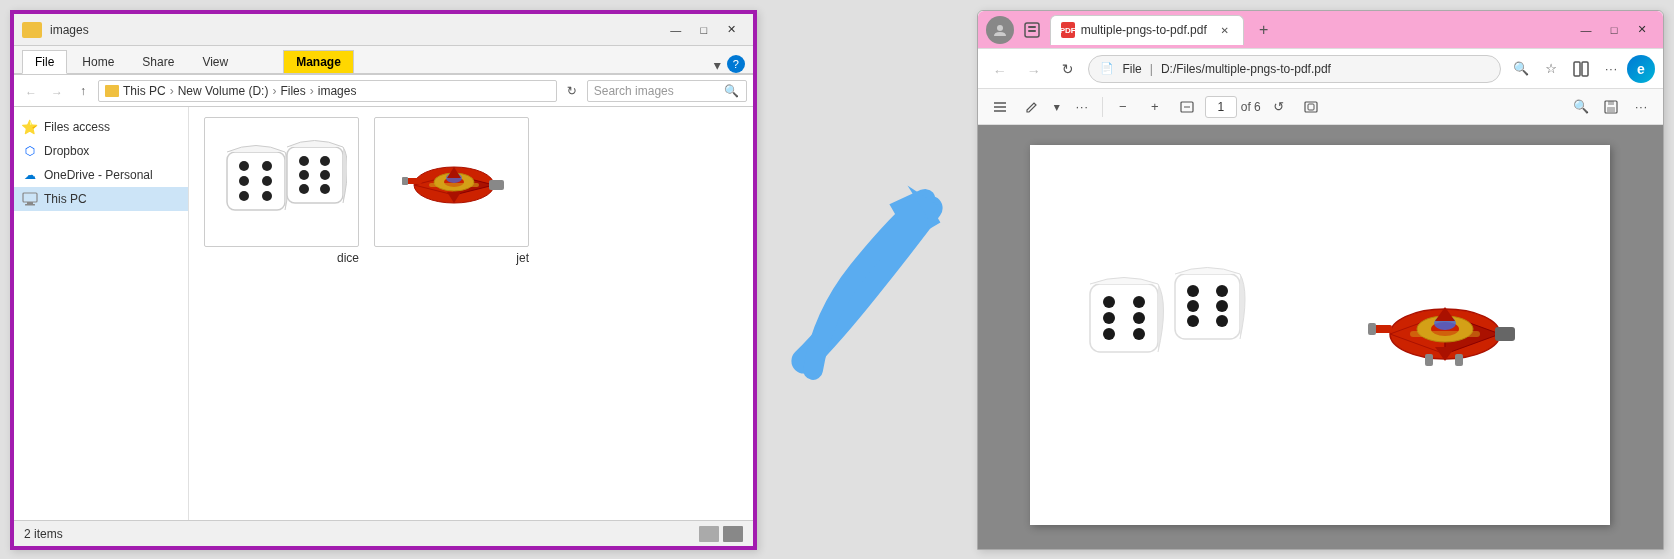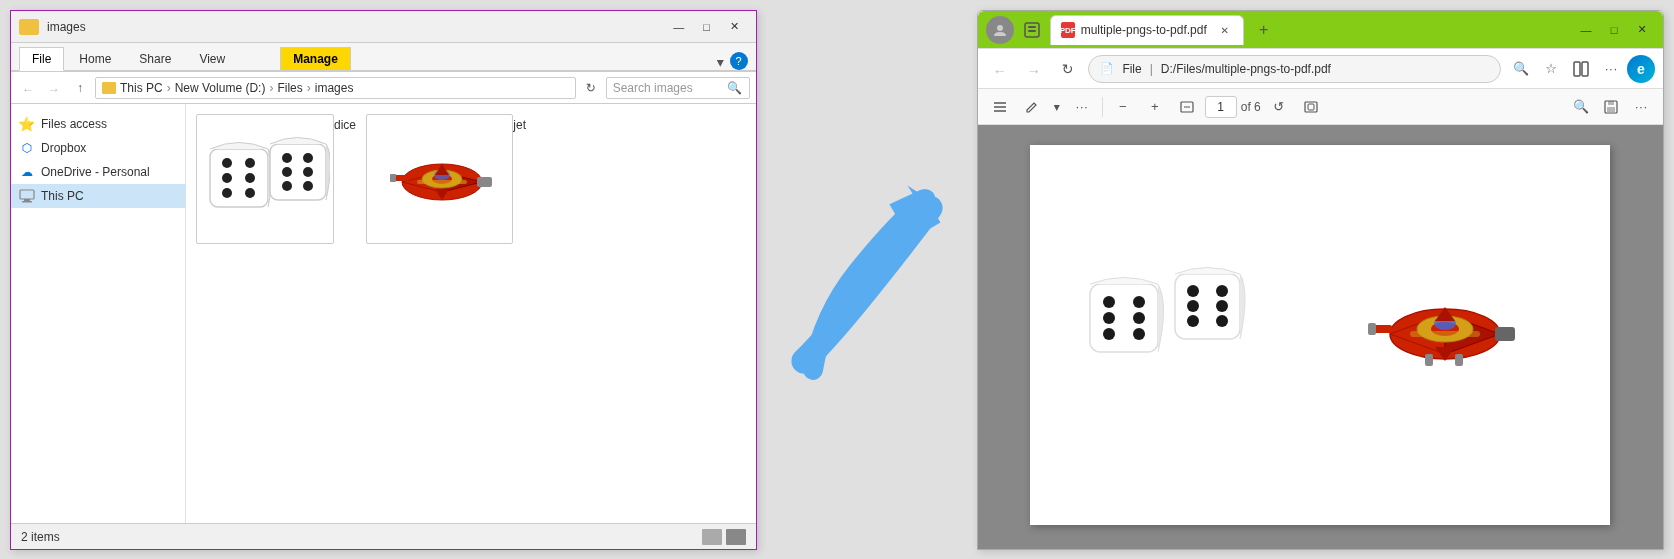--- a/index.html
+++ b/index.html
@@ -14,21 +14,21 @@
       align-items: flex-start;
       padding: 10px;
       gap: 20px;
     }
 
     
     .explorer {
       width: 755px;
       height: 540px;
       background: #fff;
-      border: 1px solid #a21caf;
+      border: 4px solid #a21caf;
       display: flex;
       flex-direction: column;
       box-shadow: 2px 2px 8px rgba(0,0,0,0.15);
     }
 
     
     .title-bar {
       background: #f0f0f0;
       height: 32px;
       display: flex;
@@ -151,21 +151,21 @@
     }
     .path-folder {
       width: 14px;
       height: 12px;
       background: #f0c040;
       border-radius: 1px;
       display: inline-block;
     }
     .path-sep { color: #888; }
     .search-box {
-      width: 144px;
+      width: 160px;
       height: 22px;
       border: 1px solid #ccc;
       border-radius: 2px;
       display: flex;
       align-items: center;
       padding: 0 6px;
       gap: 4px;
       font-size: 12px;
       color: #999;
     }
@@ -220,22 +220,22 @@
       padding: 10px;
       display: flex;
       flex-wrap: wrap;
       align-content: flex-start;
       gap: 10px;
       overflow-y: auto;
     }
     .file-item {
       width: 160px;
       display: flex;
-      flex-direction: row;
-      align-items: flex-start;
+      flex-direction: column;
+      align-items: flex-end;
       cursor: pointer;
     }
     .file-thumbnail {
       width: 155px;
       height: 130px;
       border: 1px solid #ccc;
       background: #fff;
       display: flex;
       align-items: center;
       justify-content: center;
@@ -292,21 +292,21 @@
       background: #fff;
       border: 1px solid #aaa;
       display: flex;
       flex-direction: column;
       box-shadow: 2px 2px 8px rgba(0,0,0,0.15);
       border-radius: 6px 6px 0 0;
     }
 
     
     .browser-title-bar {
-      background: #84cc16;
+      background: #f9a8d4;
       height: 38px;
       display: flex;
       align-items: center;
       padding: 0 8px;
       border-bottom: 1px solid #ddd;
       border-radius: 6px 6px 0 0;
       gap: 6px;
     }
     .browser-profile {
       width: 28px;

